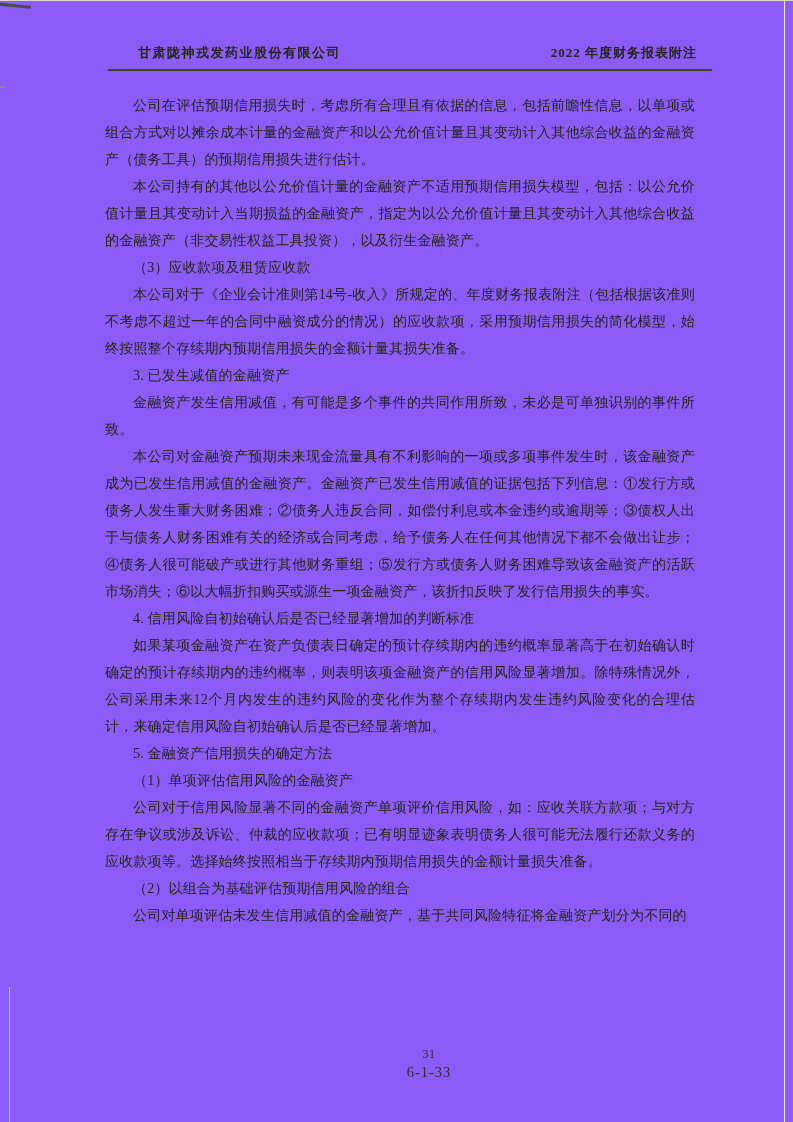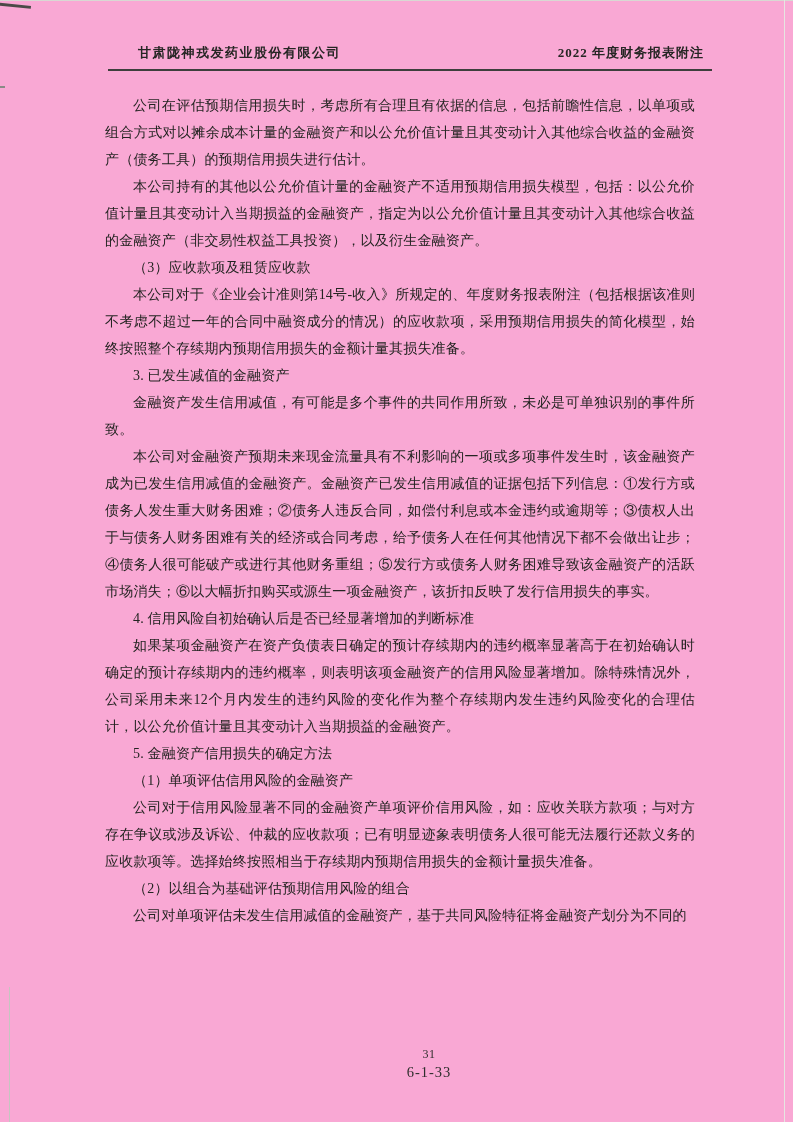--- a/index.html
+++ b/index.html
@@ -5,21 +5,21 @@
   html,body{margin:0;padding:0;}
   body{
     background:#e8e6e2;
     font-family:"Liberation Serif","DejaVu Serif",serif;
   }
   .page{
     position:relative;
     width:793px;
     height:1122px;
     margin:0 auto;
-    background:#f9a8d4;
+    background:#8b5cf6;
     overflow:hidden;
     color:#2b2b2b;
   }
   
   .artifact-topline{
     position:absolute;top:0;left:0;width:100%;height:1px;
     background:#d9d8d3;
   }
   .artifact-corner{
     position:absolute;top:4px;left:-5px;width:36px;height:3px;
@@ -38,21 +38,21 @@
   .header{
     position:absolute;
     top:44px;left:108px;width:604px;
     display:flex;justify-content:space-between;align-items:flex-end;
     padding-bottom:7px;
     border-bottom:2px solid #3e3e3c;
     font-size:13px;
     color:#262624;
   }
   .header .company{margin-left:30px;letter-spacing:1.5px;font-weight:bold;}
-  .header .doc-title{margin-right:8px;letter-spacing:1px;font-weight:bold;}
+  .header .doc-title{margin-right:15px;letter-spacing:1px;font-weight:bold;}
   
   .doc-body{
     position:absolute;
     top:92px;left:105px;width:590px;
     font-size:14px;
     line-height:27px;
     letter-spacing:0.2px;
     color:#242422;
   }
   .doc-body p{
@@ -90,21 +90,21 @@
 
   <div class="doc-body">
       <p class="para">公司在评估预期信用损失时，考虑所有合理且有依据的信息，包括前瞻性信息，以单项或组合方式对以摊余成本计量的金融资产和以公允价值计量且其变动计入其他综合收益的金融资产（债务工具）的预期信用损失进行估计。</p>
       <p class="para">本公司持有的其他以公允价值计量的金融资产不适用预期信用损失模型，包括：以公允价值计量且其变动计入当期损益的金融资产，指定为以公允价值计量且其变动计入其他综合收益的金融资产（非交易性权益工具投资），以及衍生金融资产。</p>
       <p class="heading">（3）应收款项及租赁应收款</p>
       <p class="para">本公司对于《企业会计准则第14号-收入》所规定的、年度财务报表附注（包括根据该准则不考虑不超过一年的合同中融资成分的情况）的应收款项，采用预期信用损失的简化模型，始终按照整个存续期内预期信用损失的金额计量其损失准备。</p>
       <p class="heading">3. 已发生减值的金融资产</p>
       <p class="para">金融资产发生信用减值，有可能是多个事件的共同作用所致，未必是可单独识别的事件所致。</p>
       <p class="para">本公司对金融资产预期未来现金流量具有不利影响的一项或多项事件发生时，该金融资产成为已发生信用减值的金融资产。金融资产已发生信用减值的证据包括下列信息：①发行方或债务人发生重大财务困难；②债务人违反合同，如偿付利息或本金违约或逾期等；③债权人出于与债务人财务困难有关的经济或合同考虑，给予债务人在任何其他情况下都不会做出让步；④债务人很可能破产或进行其他财务重组；⑤发行方或债务人财务困难导致该金融资产的活跃市场消失；⑥以大幅折扣购买或源生一项金融资产，该折扣反映了发行信用损失的事实。</p>
       <p class="heading">4. 信用风险自初始确认后是否已经显著增加的判断标准</p>
-      <p class="para">如果某项金融资产在资产负债表日确定的预计存续期内的违约概率显著高于在初始确认时确定的预计存续期内的违约概率，则表明该项金融资产的信用风险显著增加。除特殊情况外，公司采用未来12个月内发生的违约风险的变化作为整个存续期内发生违约风险变化的合理估计，以公允价值计量且其变动计入当期损益的金融资产。</p>
+      <p class="para">如果某项金融资产在资产负债表日确定的预计存续期内的违约概率显著高于在初始确认时确定的预计存续期内的违约概率，则表明该项金融资产的信用风险显著增加。除特殊情况外，公司采用未来12个月内发生的违约风险的变化作为整个存续期内发生违约风险变化的合理估计，来确定信用风险自初始确认后是否已经显著增加。</p>
       <p class="heading">5. 金融资产信用损失的确定方法</p>
       <p class="heading">（1）单项评估信用风险的金融资产</p>
       <p class="para">公司对于信用风险显著不同的金融资产单项评价信用风险，如：应收关联方款项；与对方存在争议或涉及诉讼、仲裁的应收款项；已有明显迹象表明债务人很可能无法履行还款义务的应收款项等。选择始终按照相当于存续期内预期信用损失的金额计量损失准备。</p>
       <p class="heading">（2）以组合为基础评估预期信用风险的组合</p>
       <p class="para">公司对单项评估未发生信用减值的金融资产，基于共同风险特征将金融资产划分为不同的</p>
     </div>
 
   <div class="footer">
     <div class="page-number">31</div>
     <div class="doc-number">6-1-33</div>

